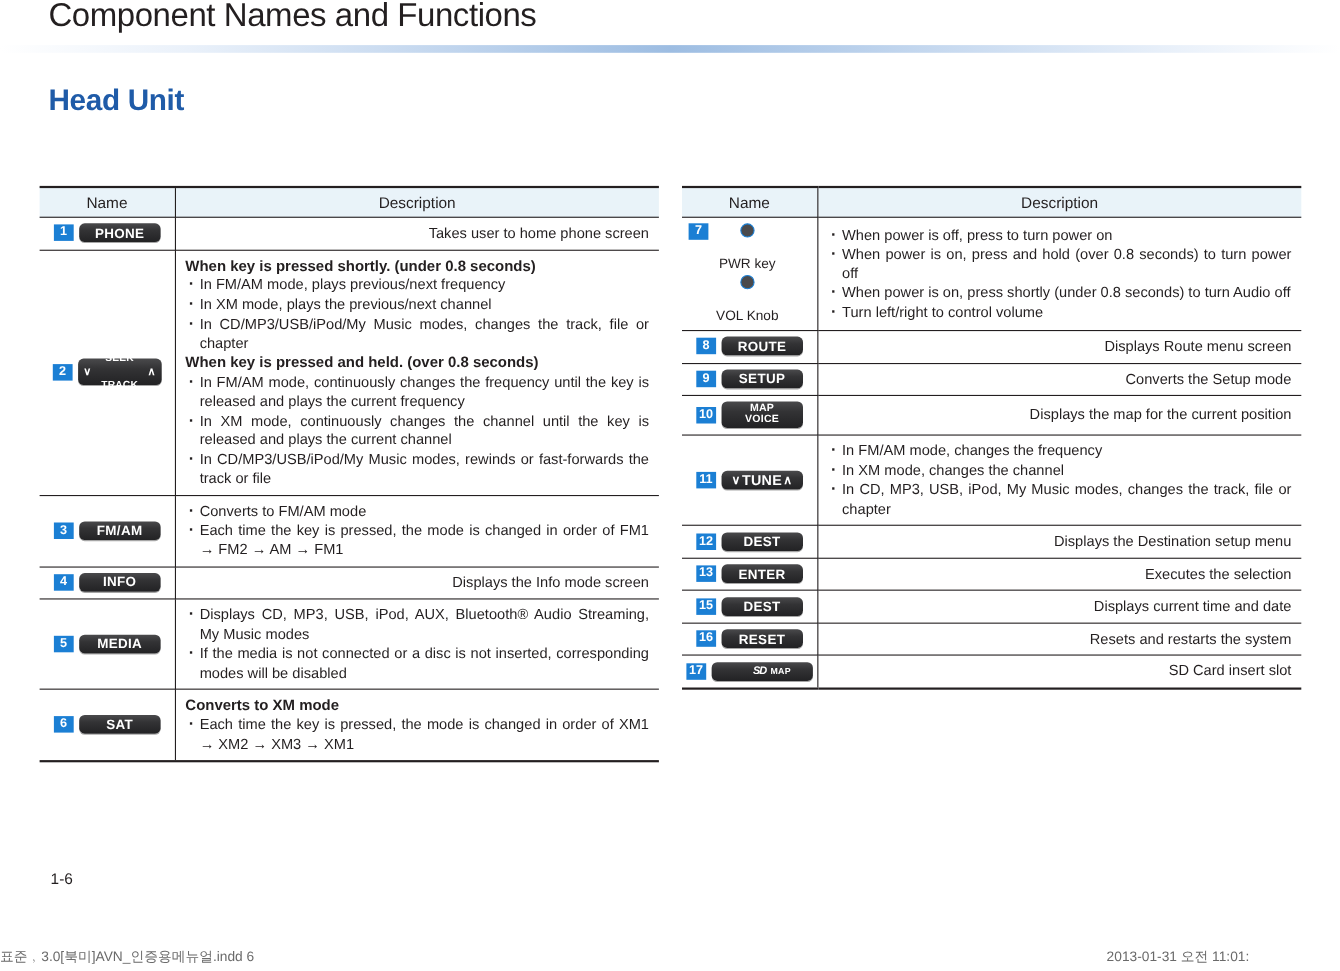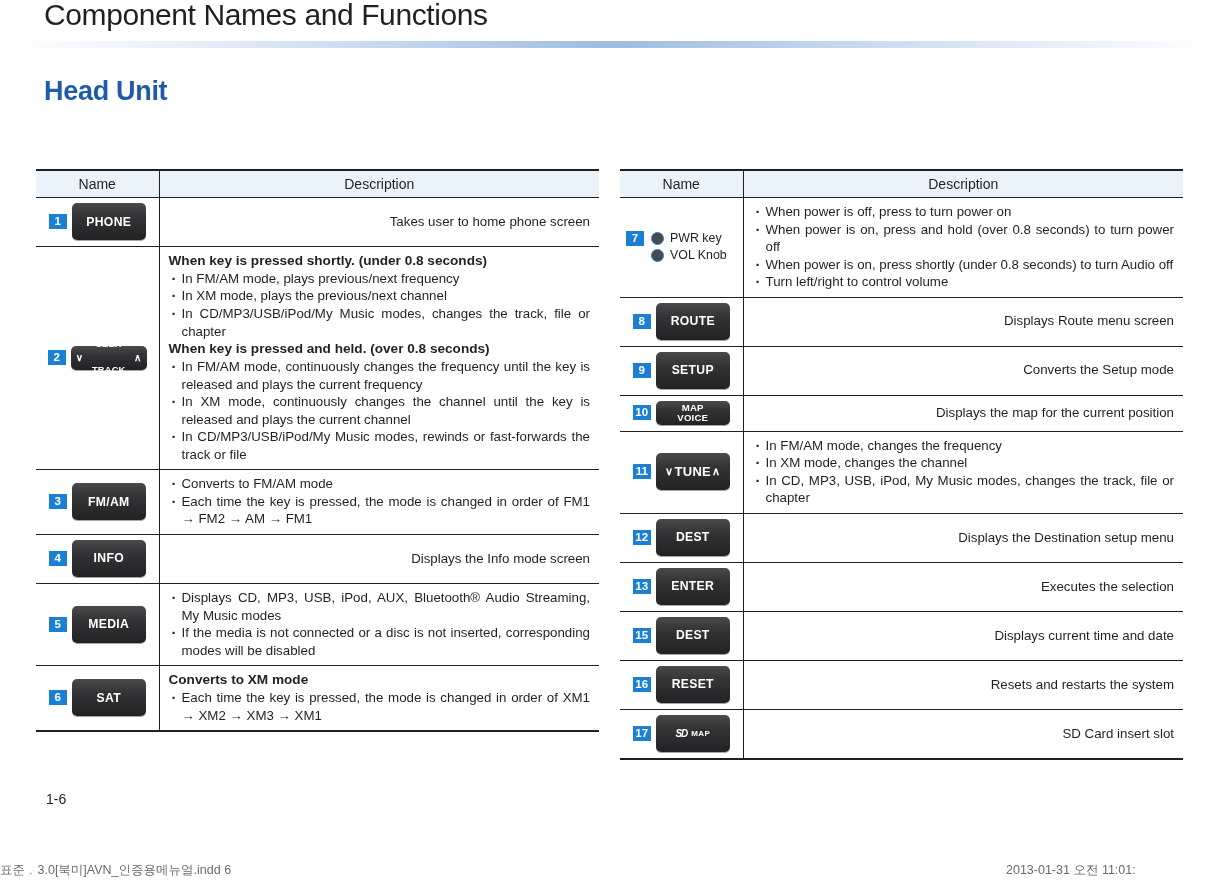--- a/index.html
+++ b/index.html
@@ -122,21 +122,21 @@
 
   
   .key {
     display: inline-flex;
     align-items: center;
     justify-content: center;
     background: linear-gradient(to bottom, #4a4a4c 0%, #333335 38%, #222224 100%);
     color: #ffffff;
     border-radius: 5px;
     width: 74px;
-    height: 37px;
+    height: 17px;
     font-size: 12.2px;
     font-weight: bold;
     letter-spacing: 0.3px;
     box-shadow: 0 1px 0 rgba(0,0,0,.35);
     flex: none;
   }
   .key.k-tall { height: 24px; flex-direction: column; line-height: 1.02; }
   .key .k-l1, .key .k-l2 { font-size: 9.6px; letter-spacing: .2px; }
 
   
@@ -159,30 +159,30 @@
   .eject-glyph { display: inline-flex; flex-direction: column; align-items: center; gap: 2px; }
   .eject-tri {
     width: 0; height: 0;
     border-left: 6px solid transparent;
     border-right: 6px solid transparent;
     border-bottom: 6px solid #ffffff;
   }
   .eject-bar { width: 13px; height: 2px; background: #ffffff; }
 
   
-  .key.k-sd { gap: 4px; }
+  .key.k-sd { gap: 4px; padding-left: 18px; }
   .sd-logo {
     font-size: 10px; font-weight: bold; font-style: italic;
     letter-spacing: -1px;
   }
   .sd-map { font-size: 8px; font-weight: bold; letter-spacing: .3px; }
 
   
   .pwr-block { display: flex; flex-direction: column; gap: 3px; padding-left: 2px; }
-  .pwr-line { display: flex; align-items: center; gap: 6px; font-size: 12.4px; white-space: nowrap; }
+  .pwr-line { display: flex; align-items: center; gap: 17px; font-size: 12.4px; white-space: nowrap; flex-direction: column; }
   .knob {
     width: 13px; height: 13px; border-radius: 50%;
     background: #4a4a4c;
     border: 1.6px solid #1b7fd4;
     box-sizing: border-box;
     flex: none;
   }
 
   
   .d-bold { font-weight: bold; font-size: 13.6px; }

